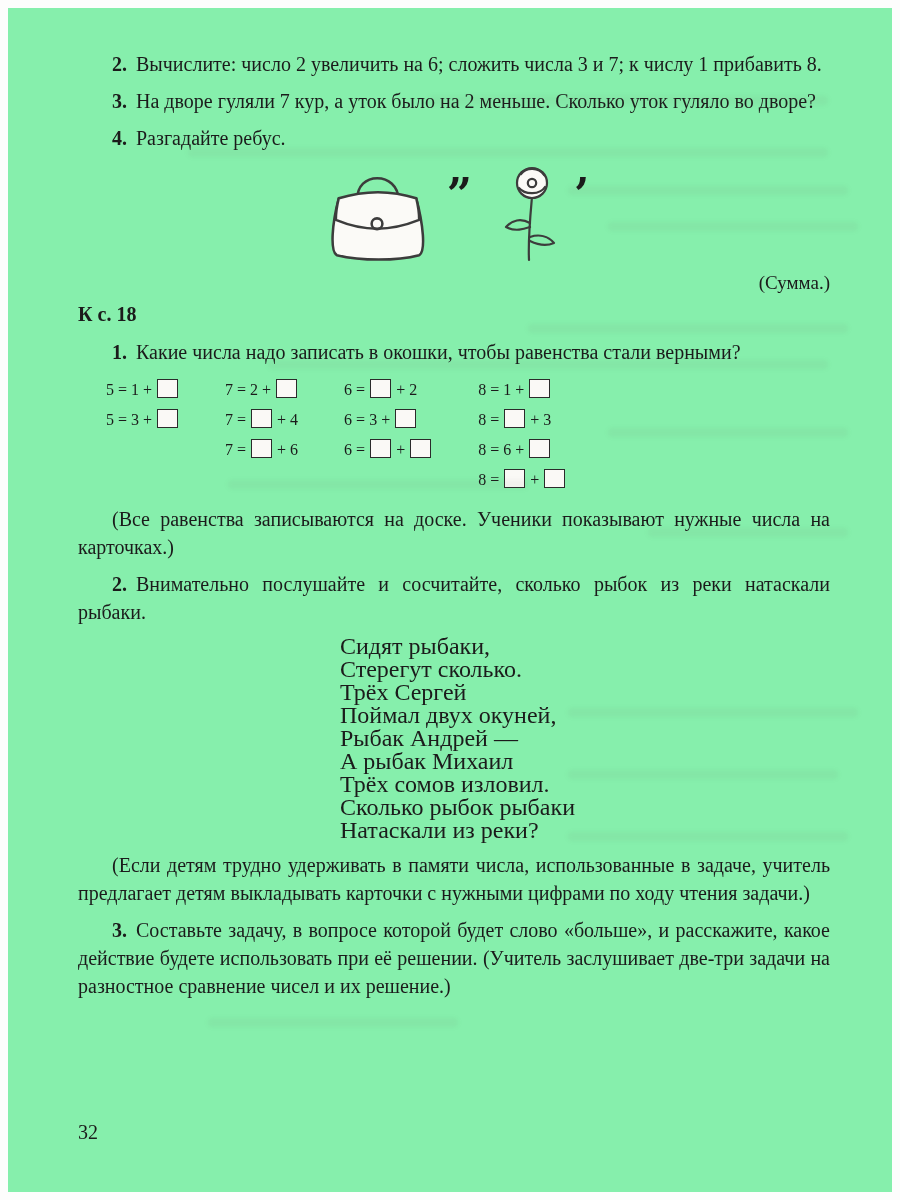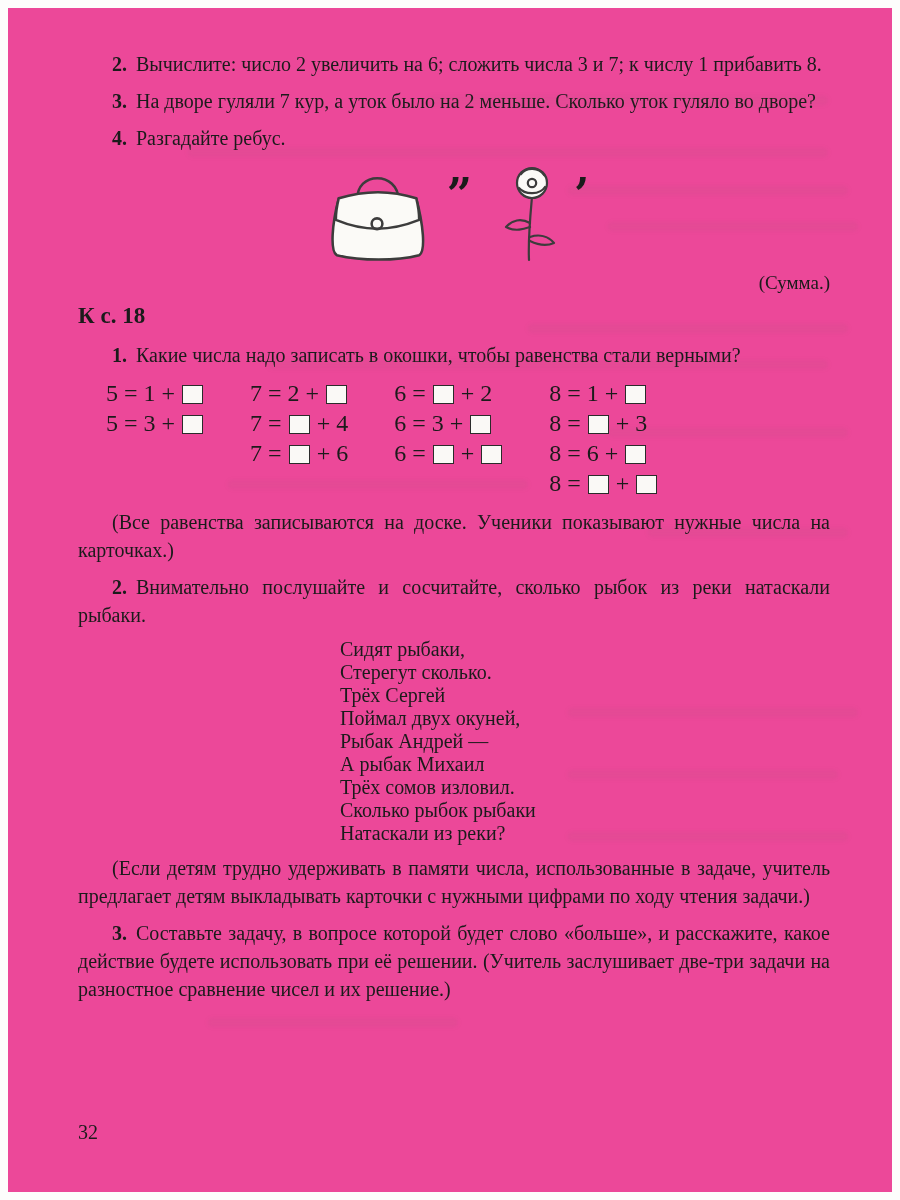--- a/index.html
+++ b/index.html
@@ -5,21 +5,21 @@
   * { margin:0; padding:0; box-sizing:border-box; }
   html,body { width:900px; height:1200px; }
   body {
     background:#ffffff;
     font-family:"Liberation Serif","DejaVu Serif",serif;
     color:#1b1b1b;
   }
   .page {
     position:relative;
     width:900px; height:1200px;
-    background:#ec4899;
+    background:#86efac;
     border:8px solid #fdfdfc;
     overflow:hidden;
     padding:42px 62px 0 70px;
   }
   .para {
     font-size:20px; line-height:28px;
     text-align:justify; text-indent:34px;
     margin-bottom:9px;
   }
   .tnum { font-weight:bold; margin-right:9px; }
@@ -29,32 +29,32 @@
   .rebus-row { display:flex; justify-content:center; align-items:flex-end; }
   .quote {
     font-size:44px; font-weight:bold; line-height:1;
     align-self:flex-start; padding-top:12px;
     font-family:"DejaVu Serif",serif;
   }
   .quote.dbl { margin:0 22px 0 10px; }
   .quote.sgl { margin-left:8px; }
   .caption { text-align:right; font-size:19px; line-height:24px; margin-top:8px; }
 
-  .section { font-size:23px; font-weight:bold; margin:6px 0 12px; }
+  .section { font-size:20px; font-weight:bold; margin:6px 0 12px; }
 
   
   .equations { display:flex; gap:46px; padding-left:28px; margin:2px 0 10px; }
-  .eq-line { font-size:24px; line-height:30px; white-space:nowrap; }
+  .eq-line { font-size:16px; line-height:30px; white-space:nowrap; }
   .eq-box {
     display:inline-block; width:21px; height:19px;
     border:1.5px solid #2b2b2b; background:#faf9f6;
     vertical-align:-3px; margin:0 1px;
   }
 
-  .poem { margin:2px 0 9px 262px; font-size:20px; line-height:23px; }
+  .poem { margin:2px 0 9px 262px; font-size:24px; line-height:23px; }
 
   .page-number { position:absolute; left:70px; bottom:48px; font-size:20px; }
 
   
   .smudge {
     position:absolute; height:9px;
     background:rgba(110,104,92,0.06);
     filter:blur(2px); border-radius:4px;
     pointer-events:none;
   }

